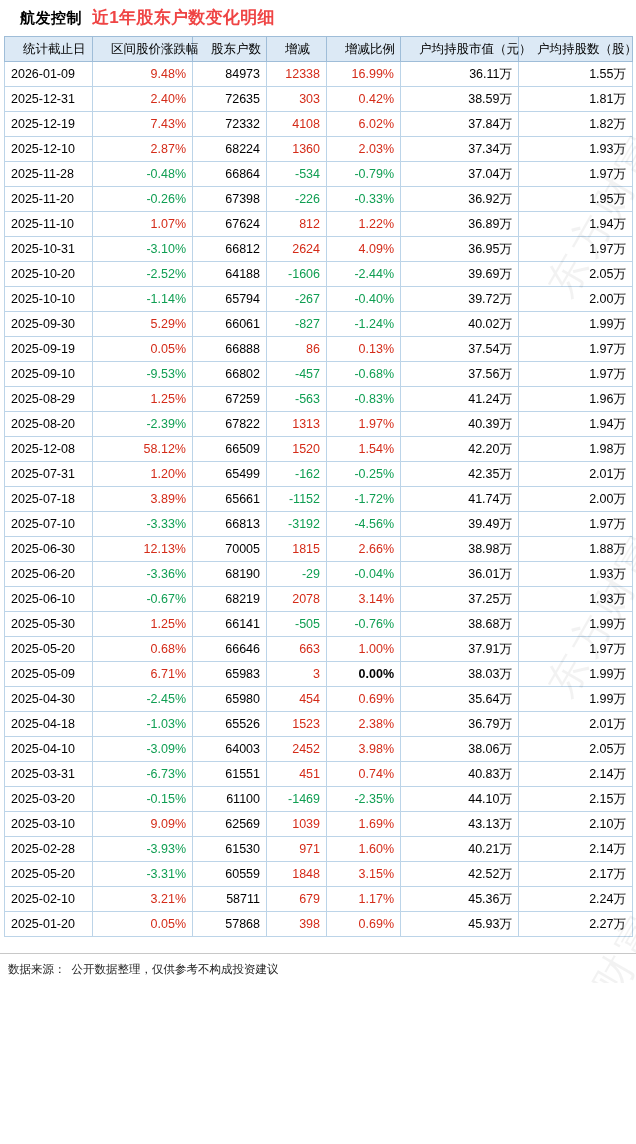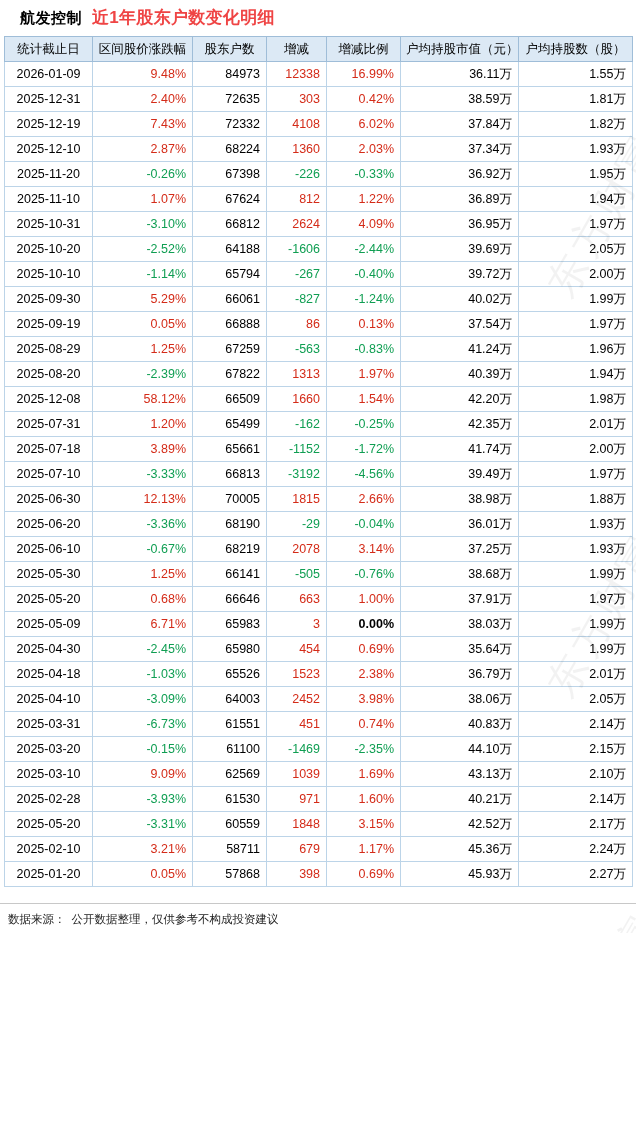--- a/index.html
+++ b/index.html
@@ -43,33 +43,33 @@
     margin: 0 4px;
     table-layout: fixed;
   }
   table.data th {
     background: #dce9f5;
     border: 1px solid #9fbdd8;
     font-size: 12.5px;
     font-weight: normal;
     color: #000;
     height: 24px;
-    padding: 0 5px;
+    padding: 0 18px;
     text-align: center;
     white-space: nowrap;
   }
   table.data td {
     border: 1px solid #bcd4e8;
     font-size: 12.5px;
     height: 24px;
     padding: 0 6px;
     white-space: nowrap;
     background: transparent;
   }
-  td.c0 { text-align: center; }
+  td.c0 { text-align: left; }
   td.num { text-align: right; }
   .up { color: #d42b18; }
   .down { color: #0f9e52; }
   .flat { color: #000000; font-weight: bold; }
   .footer {
     font-size: 11.5px;
     color: #222;
     padding: 8px 8px 6px 8px;
     border-top: 1px solid #c8c8c8;
     margin-top: 16px;
@@ -157,20 +157,29 @@
         <tr>
           <td class="c0">2025-12-10</td>
           <td class="num up">2.87%</td>
           <td class="num">68224</td>
           <td class="num up">1360</td>
           <td class="num up">2.03%</td>
           <td class="num">37.34万</td>
           <td class="num">1.93万</td>
         </tr>
         <tr>
+          <td class="c0">2025-11-28</td>
+          <td class="num down">-0.48%</td>
+          <td class="num">66864</td>
+          <td class="num down">-534</td>
+          <td class="num down">-0.79%</td>
+          <td class="num">37.04万</td>
+          <td class="num">1.97万</td>
+        </tr>
+        <tr>
           <td class="c0">2025-11-20</td>
           <td class="num down">-0.26%</td>
           <td class="num">67398</td>
           <td class="num down">-226</td>
           <td class="num down">-0.33%</td>
           <td class="num">36.92万</td>
           <td class="num">1.95万</td>
         </tr>
         <tr>
           <td class="c0">2025-11-10</td>
@@ -220,20 +229,29 @@
         <tr>
           <td class="c0">2025-09-19</td>
           <td class="num up">0.05%</td>
           <td class="num">66888</td>
           <td class="num up">86</td>
           <td class="num up">0.13%</td>
           <td class="num">37.54万</td>
           <td class="num">1.97万</td>
         </tr>
         <tr>
+          <td class="c0">2025-09-10</td>
+          <td class="num down">-9.53%</td>
+          <td class="num">66802</td>
+          <td class="num down">-457</td>
+          <td class="num down">-0.68%</td>
+          <td class="num">37.56万</td>
+          <td class="num">1.97万</td>
+        </tr>
+        <tr>
           <td class="c0">2025-08-29</td>
           <td class="num up">1.25%</td>
           <td class="num">67259</td>
           <td class="num down">-563</td>
           <td class="num down">-0.83%</td>
           <td class="num">41.24万</td>
           <td class="num">1.96万</td>
         </tr>
         <tr>
           <td class="c0">2025-08-20</td>
@@ -241,21 +259,21 @@
           <td class="num">67822</td>
           <td class="num up">1313</td>
           <td class="num up">1.97%</td>
           <td class="num">40.39万</td>
           <td class="num">1.94万</td>
         </tr>
         <tr>
           <td class="c0">2025-12-08</td>
           <td class="num up">58.12%</td>
           <td class="num">66509</td>
-          <td class="num up">1660</td>
+          <td class="num up">1520</td>
           <td class="num up">1.54%</td>
           <td class="num">42.20万</td>
           <td class="num">1.98万</td>
         </tr>
         <tr>
           <td class="c0">2025-07-31</td>
           <td class="num up">1.20%</td>
           <td class="num">65499</td>
           <td class="num down">-162</td>
           <td class="num down">-0.25%</td>

